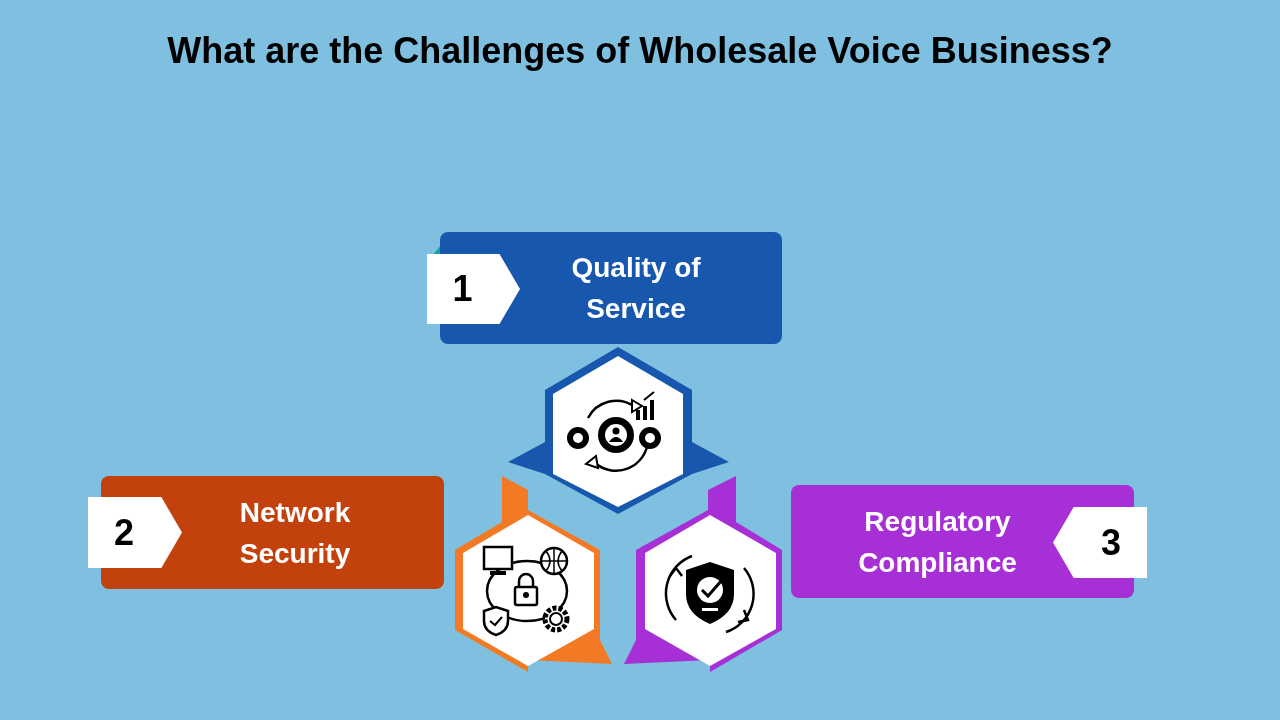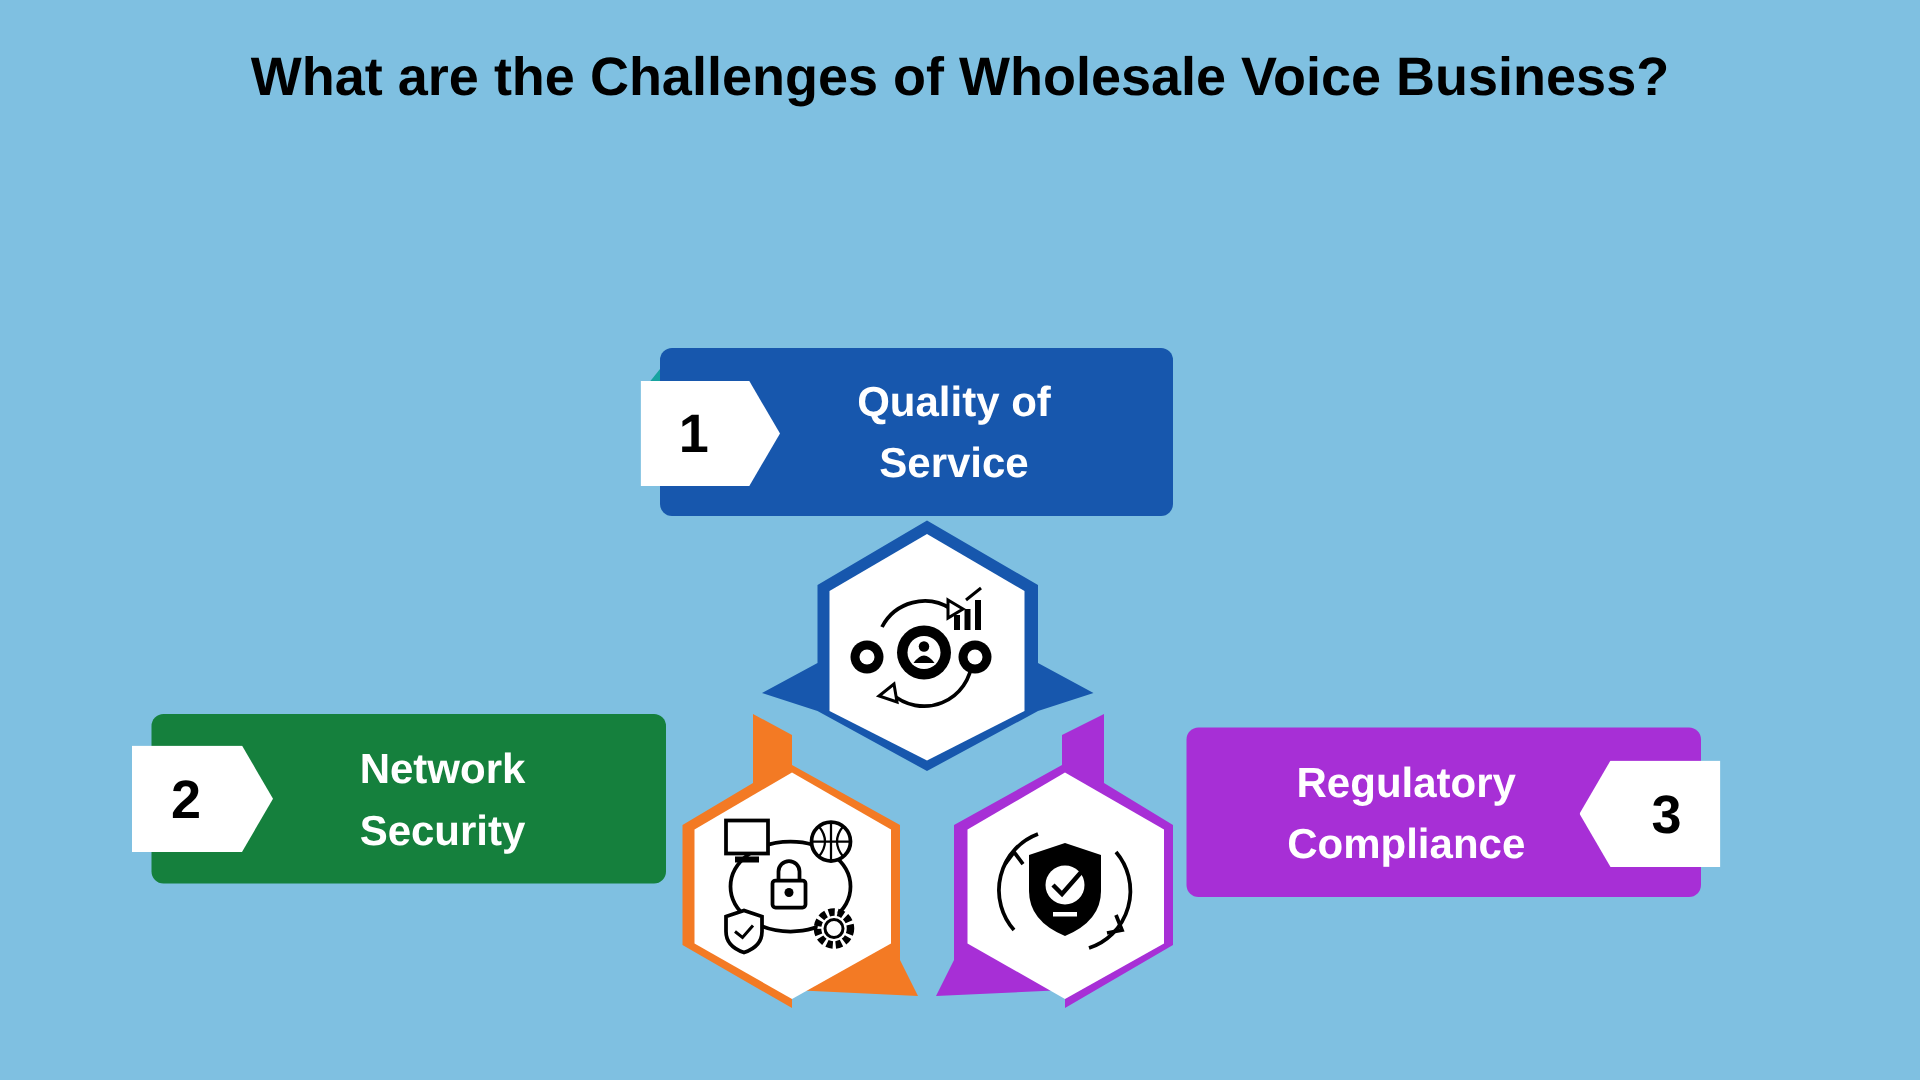--- a/index.html
+++ b/index.html
@@ -34,21 +34,21 @@
 
 <div class="card" style="left:440px; top:232px; width:342px; height:112px; background:#1757ad;">
   <span class="txt" style="margin-left:50px;">Quality of
 Service</span>
 </div>
 <div class="fold" style="left:432px; top:246px; border-top:10px solid transparent; border-right:8px solid #17a3a0;"></div>
 <div class="tab" style="left:427px; top:254px; width:93px; height:70px; clip-path:polygon(0 0,78% 0,100% 50%,78% 100%,0 100%);">
   <span style="margin-right:22px;">1</span>
 </div>
 
-<div class="card" style="left:101px; top:476px; width:343px; height:113px; background:#15803d;">
+<div class="card" style="left:101px; top:476px; width:343px; height:113px; background:#c2410c;">
   <span class="txt" style="margin-left:45px;">Network
 Security</span>
 </div>
 <div class="tab" style="left:88px; top:497px; width:94px; height:71px; clip-path:polygon(0 0,78% 0,100% 50%,78% 100%,0 100%);">
   <span style="margin-right:22px;">2</span>
 </div>
 
 <div class="card" style="left:791px; top:485px; width:343px; height:113px; background:#a72fd6;text-align:center;">
   <span class="txt" style="margin-right:50px;">Regulatory
 Compliance</span>

